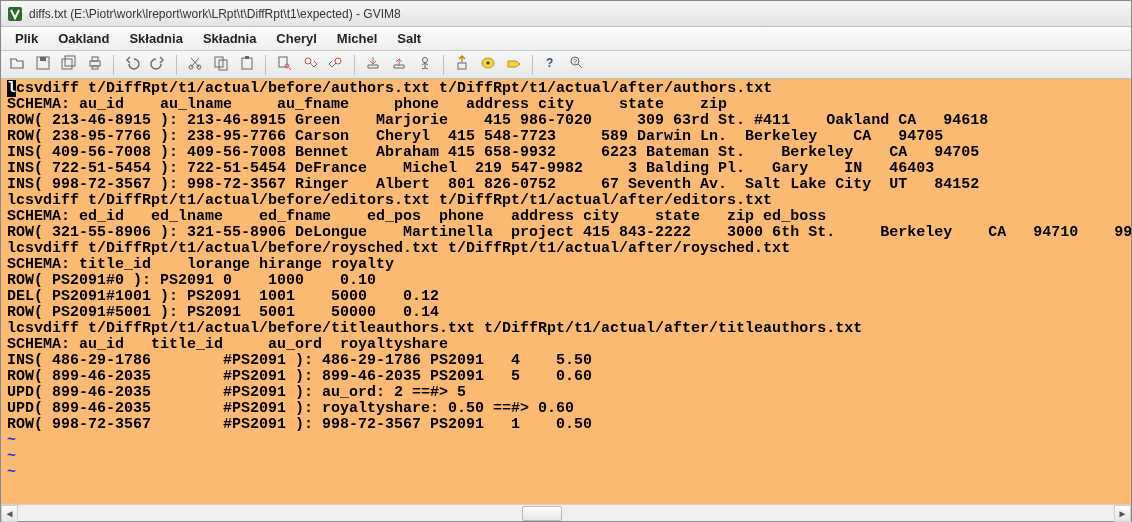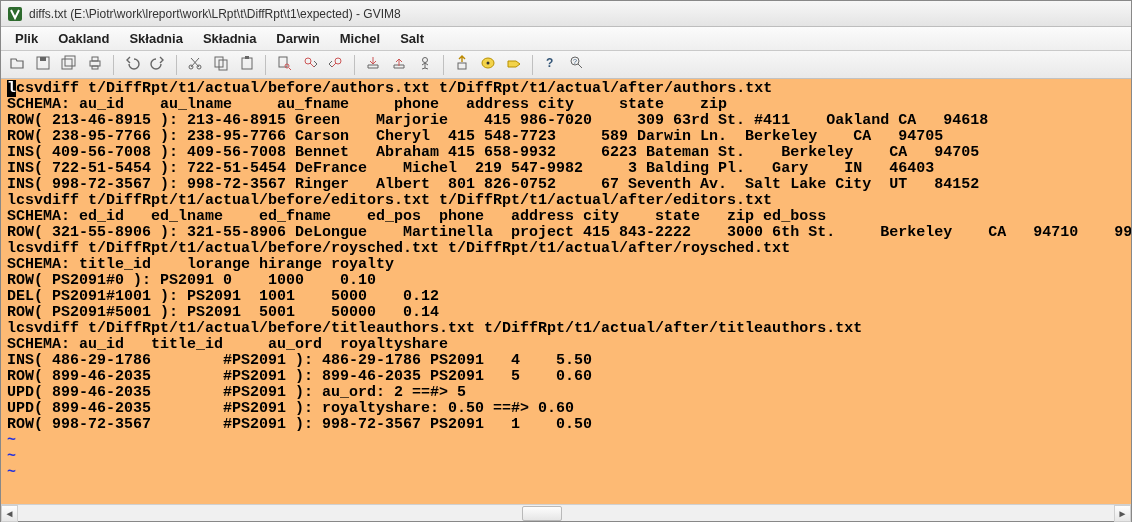--- a/index.html
+++ b/index.html
@@ -133,21 +133,21 @@
       </svg>
     </span>
     <span class="title-text">diffs.txt (E:\Piotr\work\lreport\work\LRpt\t\DiffRpt\t1\expected) - GVIM8</span>
   </div>
 
   <div class="menubar">
     <div class="menuitem">Plik</div>
     <div class="menuitem">Oakland</div>
     <div class="menuitem">Składnia</div>
     <div class="menuitem">Składnia</div>
-    <div class="menuitem">Darwin</div>
+    <div class="menuitem">Cheryl</div>
     <div class="menuitem">Michel</div>
     <div class="menuitem">Salt</div>
   </div>
 
   <div class="toolbar">
     <div class="toolbtn">
         <span>
       <svg width="16" height="16" viewBox="0 0 16 16">
             <path d="M2 4h5l1 2h6v7H2z" fill="none" stroke="#666" stroke-width="1.2"></path>
           </svg>

